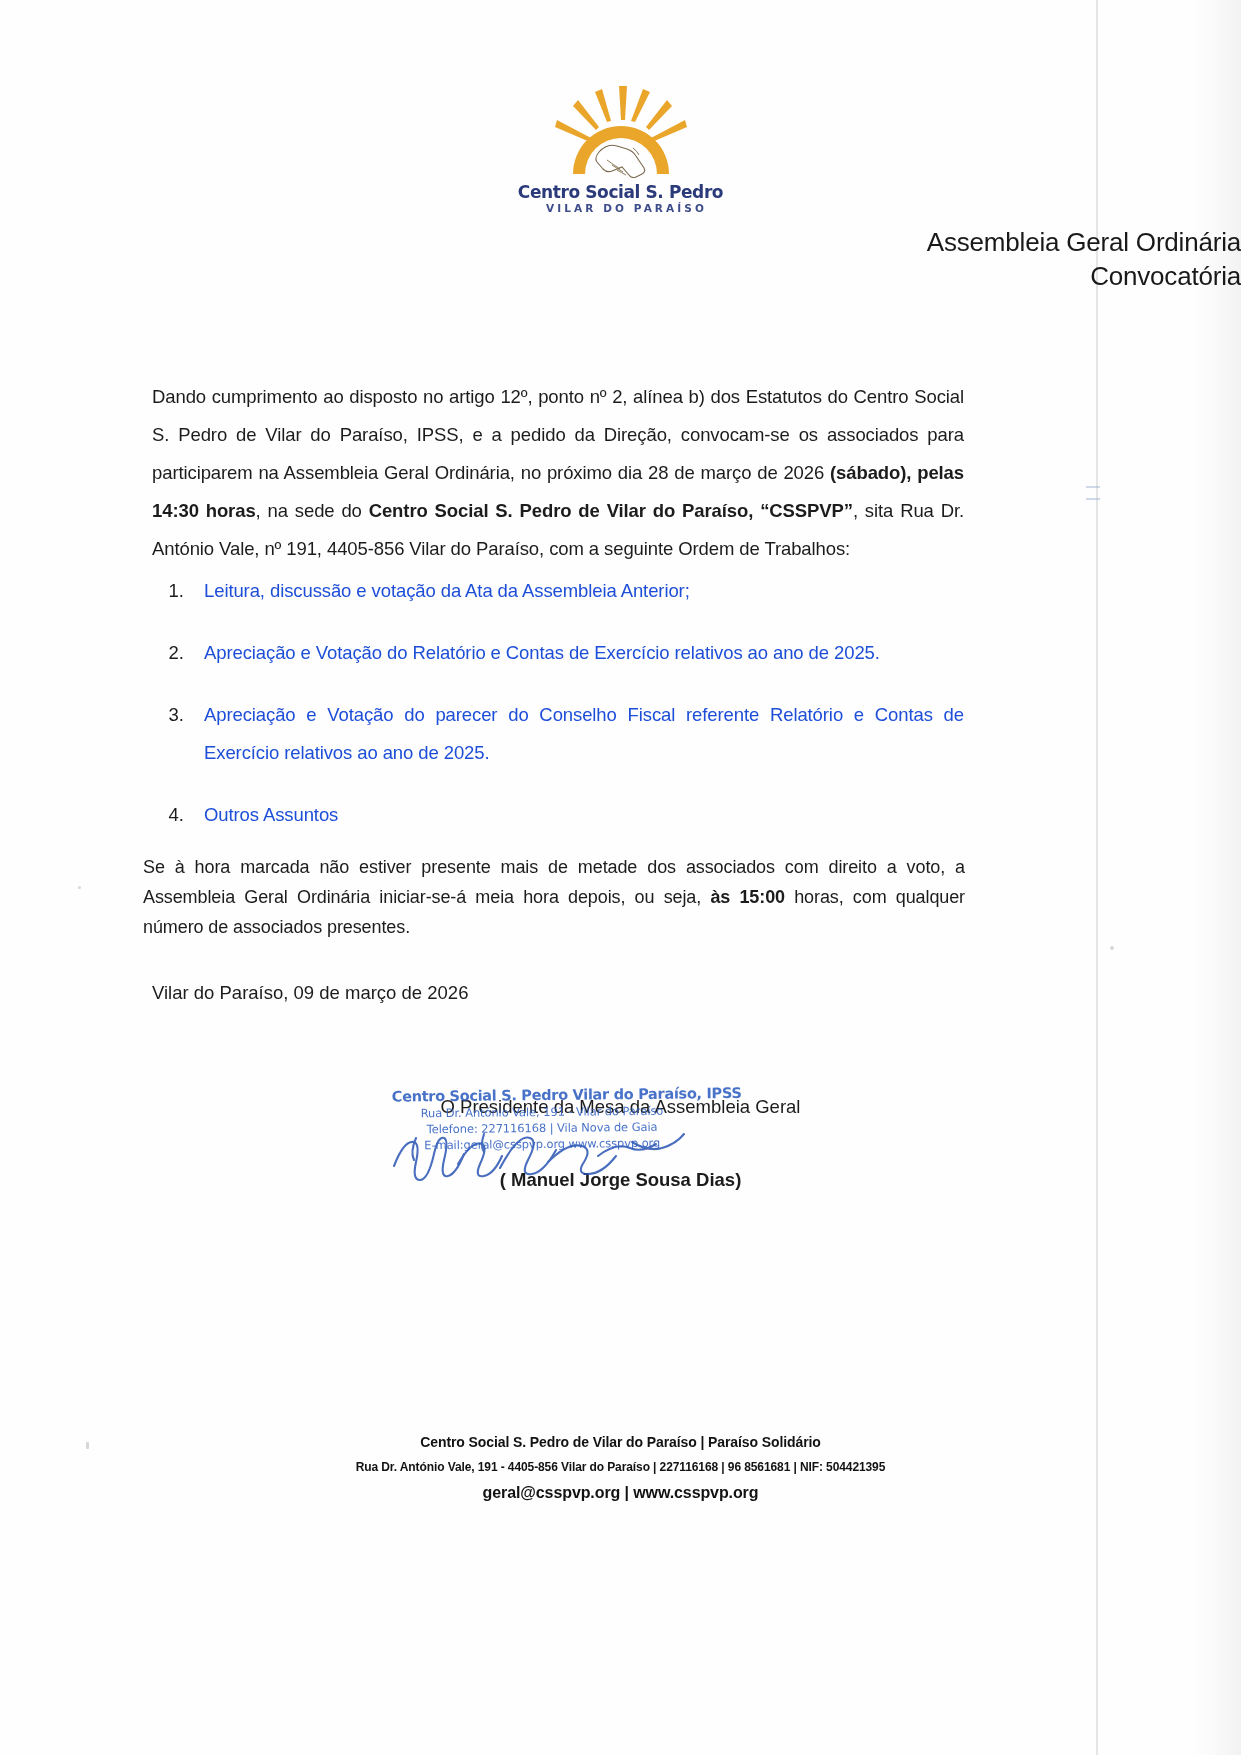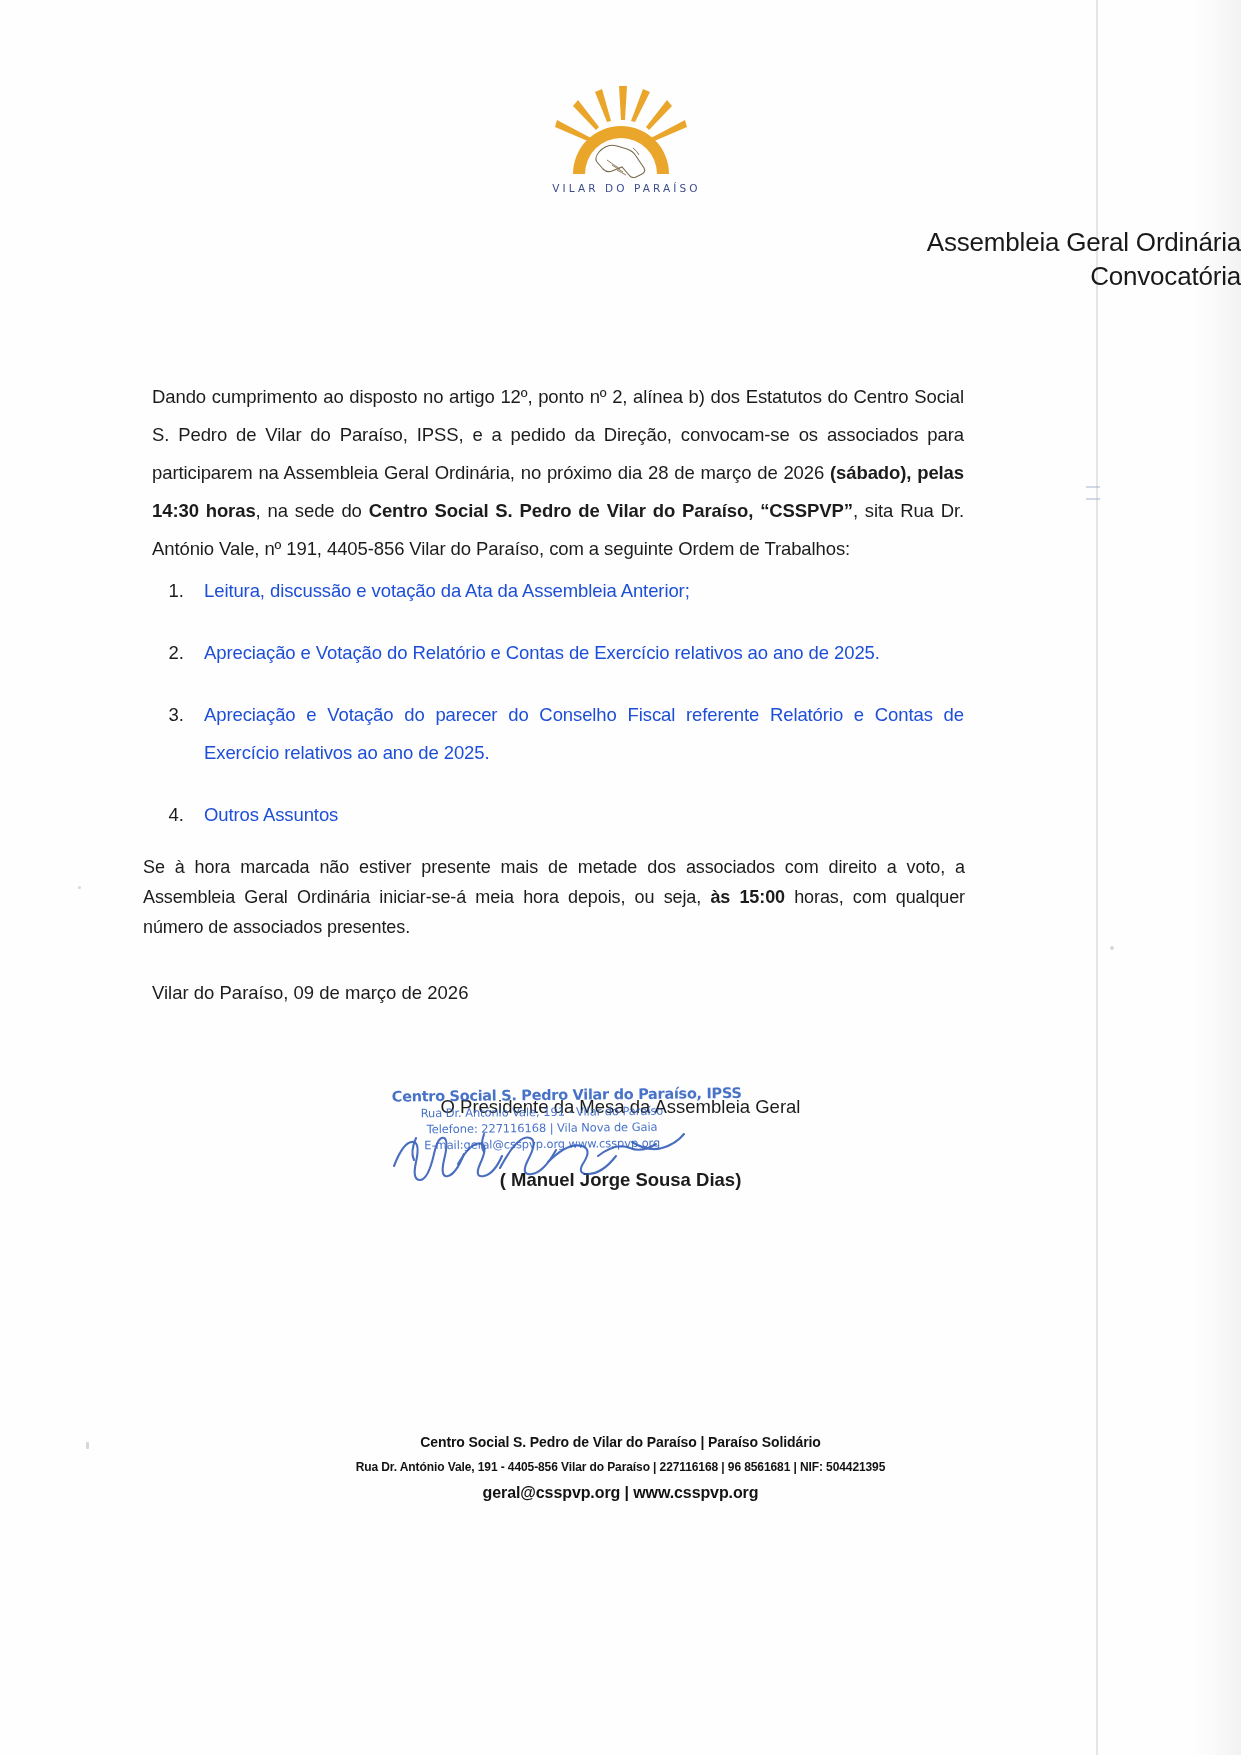--- a/index.html
+++ b/index.html
@@ -64,21 +64,21 @@
     font-family: "DejaVu Sans", sans-serif;
     font-size: 17px;
     font-weight: bold;
     letter-spacing: -0.4px;
     color: #2b3a7a;
     line-height: 1.05;
   }
   .logo-sub {
     font-family: "DejaVu Sans", sans-serif;
     font-size: 10.5px;
-    font-weight: normal;
+    font-weight: bold;
     letter-spacing: 3.1px;
     color: #3d4c8a;
     line-height: 1.2;
     padding-left: 12px;
   }
 
   
   #title-block {
     position: absolute;
     left: 0;
@@ -285,20 +285,21 @@
           <path d="M62,66 q8,-9 18,-6 l10,3 q6,2 9,7 l8,12 q2,4 -2,6 l-6,3 q-4,2 -7,-2 l-7,-8 -10,4 q-5,2 -9,-2 l-6,-7 q-3,-4 2,-10 z"></path>
         </g>
         <g fill="none" stroke="#8b7a58" stroke-width="1">
           <path d="M70,74 q7,5 13,9"></path>
           <path d="M75,79 q6,4 11,7"></path>
           <path d="M80,84 q5,3 9,5"></path>
           <path d="M96,62 q4,3 6,7"></path>
         </g>
       </svg>
     </div>
+    <div class="logo-name">Centro Social S. Pedro</div>
     <div class="logo-sub">VILAR DO PARAÍSO</div>
   </div>
 
   <div id="title-block">
     <div class="doc-title">Assembleia Geral Ordinária</div>
     <div class="doc-title">Convocatória</div>
   </div>
 
   <div id="body-block">
     <p class="para-justify"><span>Dando cumprimento ao disposto no artigo 12º, ponto nº 2, alínea b) dos Estatutos do Centro Social S. Pedro de Vilar do Paraíso, IPSS, e a pedido da Direção, convocam-se os associados para participarem na Assembleia Geral Ordinária, no próximo dia 28 de março de 2026 </span><b>(sábado), pelas 14:30 horas</b><span>, na sede do </span><b>Centro Social S. Pedro de Vilar do Paraíso, “CSSPVP”</b><span>, sita Rua Dr. António Vale, nº 191, 4405-856 Vilar do Paraíso, com a seguinte Ordem de Trabalhos:</span></p>

